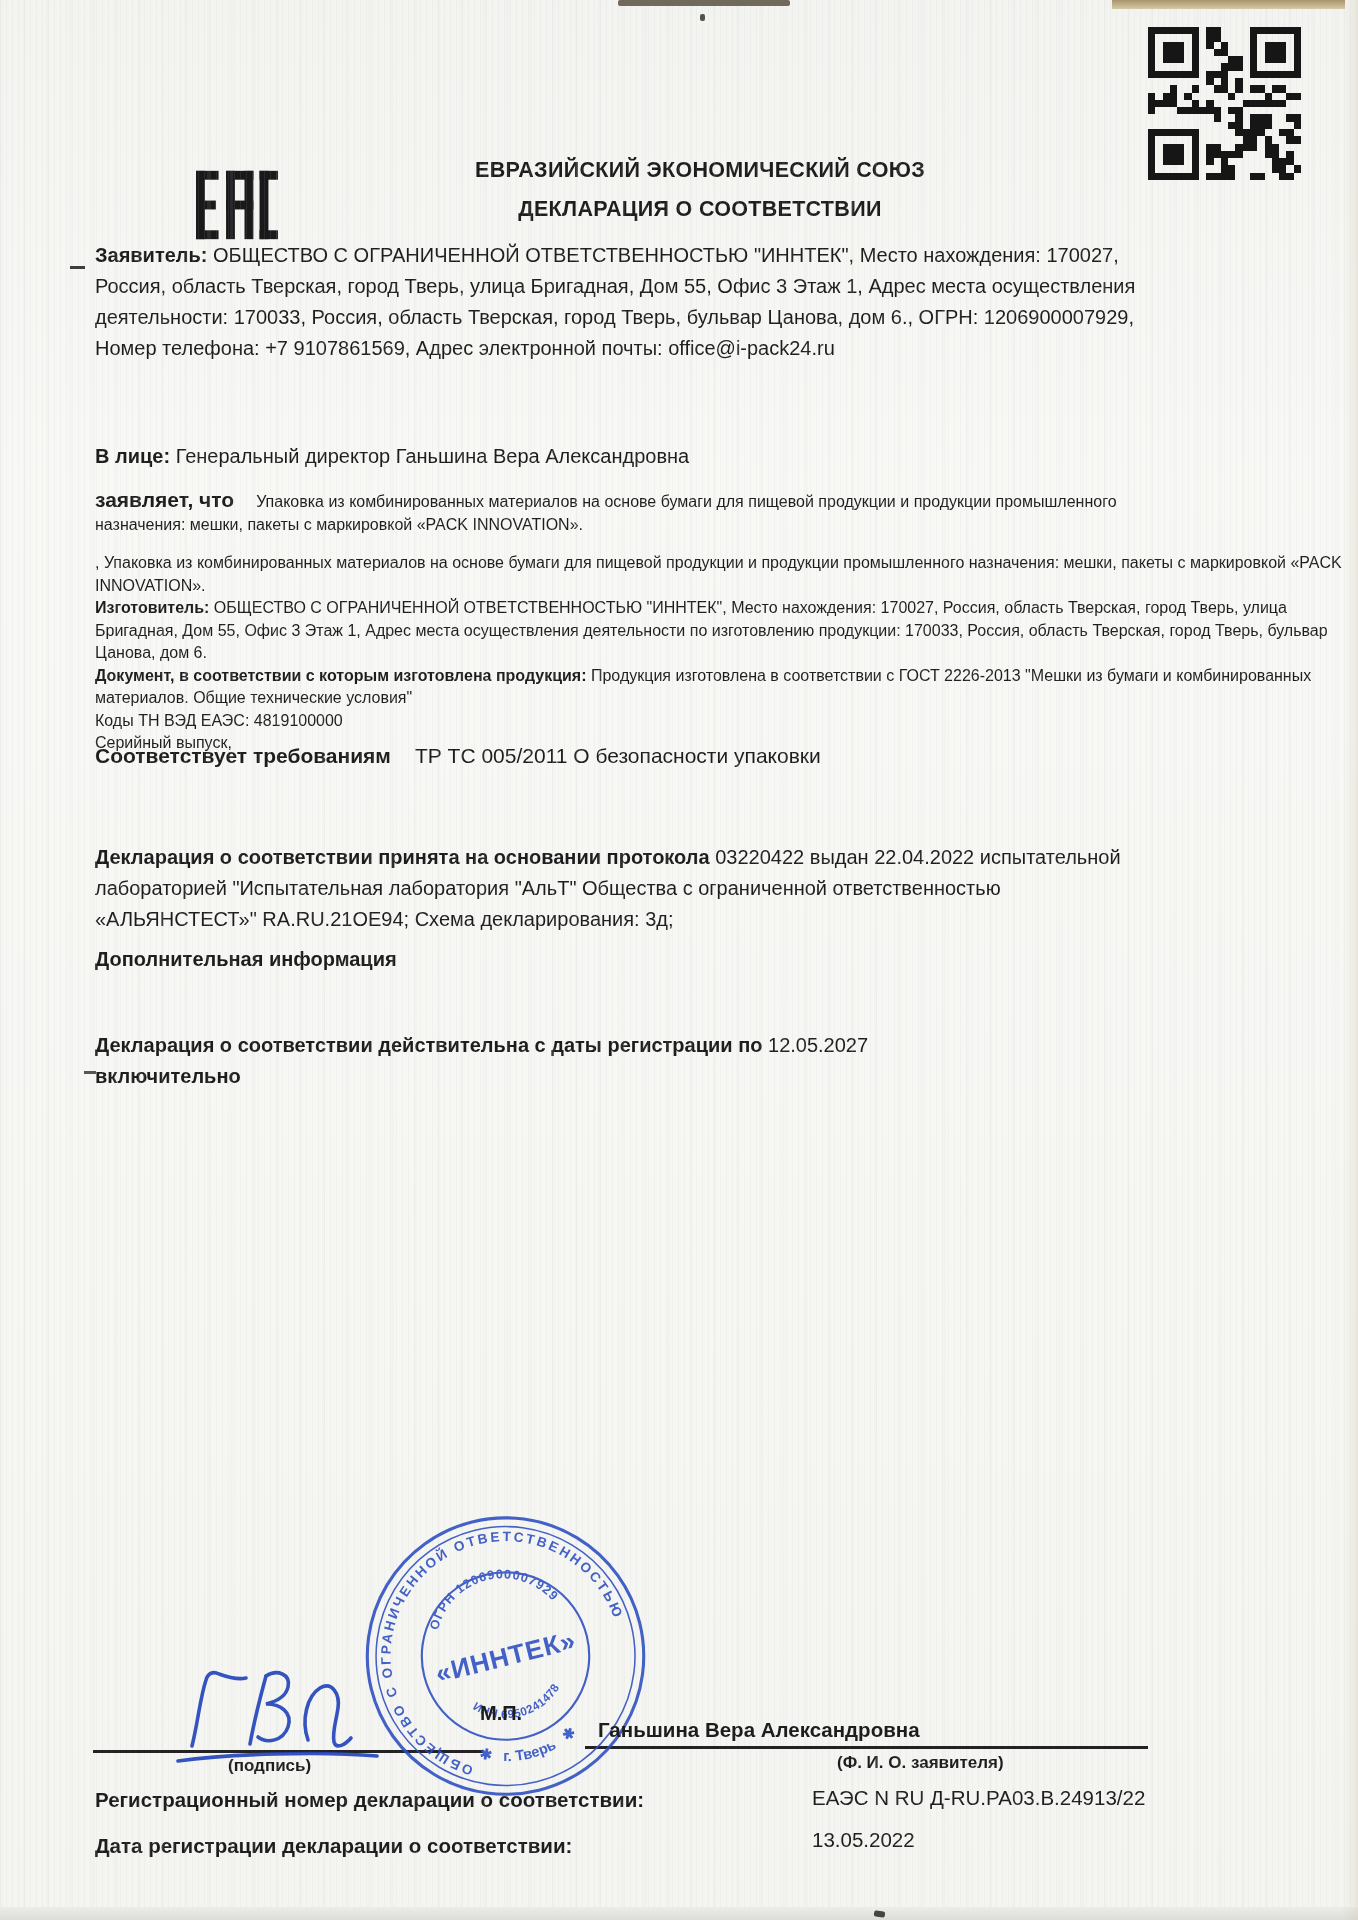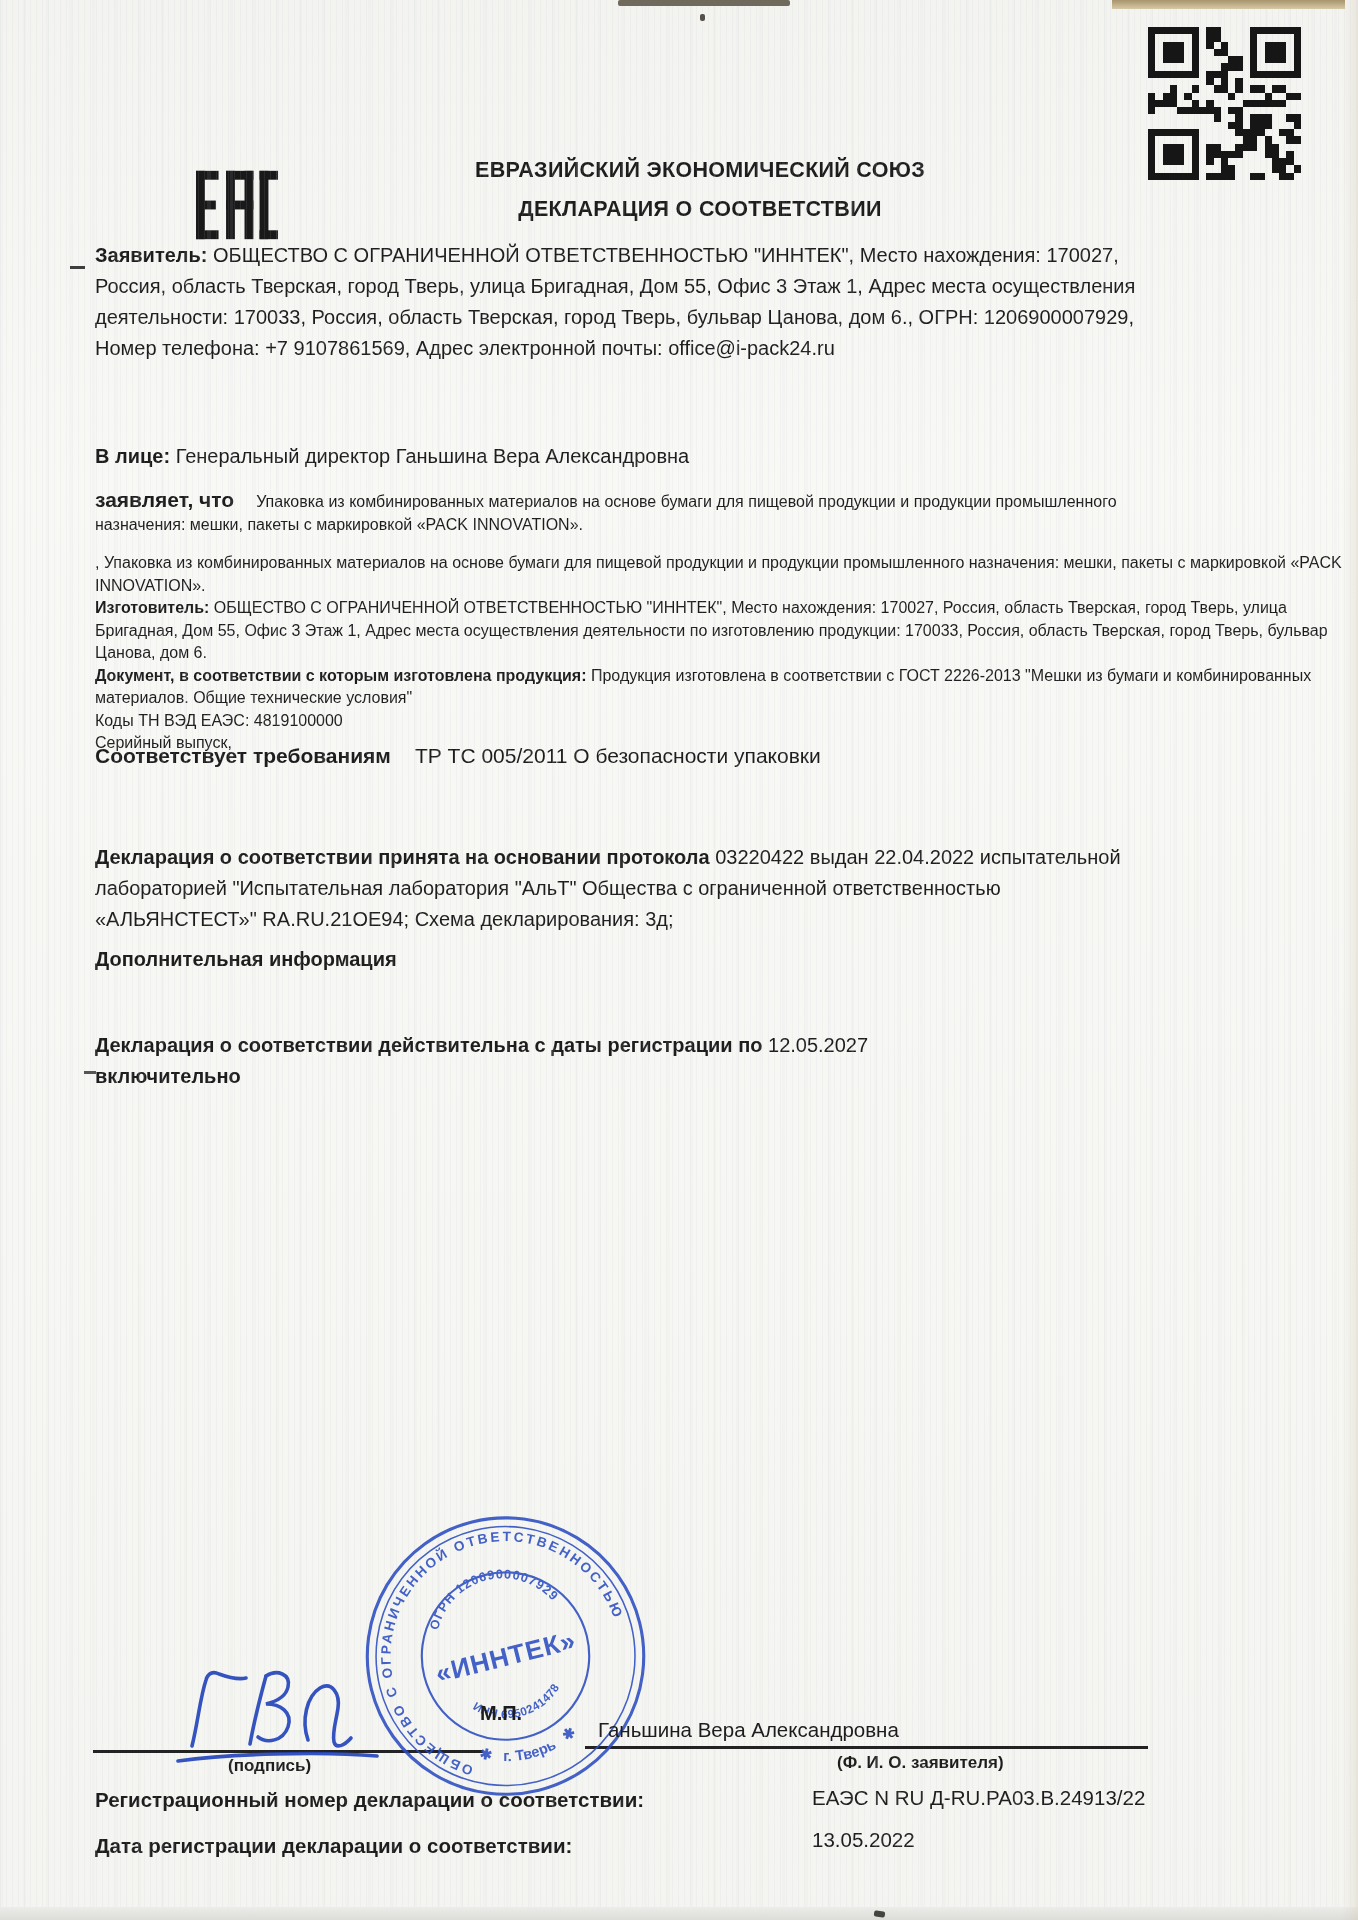--- a/index.html
+++ b/index.html
@@ -594,21 +594,21 @@
         <path d="M138,90 C131,70 137,46 150,38 C162,31 170,44 168,58 C166,72 162,82 164,92 C166,99 174,96 181,88"></path>
         <path d="M8,111 C60,104 150,101 207,106"></path>
       </g>
     </svg>
   </div>
 
   <div class="abs line" style="left:93px;top:1750px;width:390px;"></div>
   <div class="abs line" style="left:585px;top:1746px;width:563px;"></div>
 
   <div class="abs body-text over-stamp b" style="left:480px;top:1698px;font-size:20px;">М.П.</div>
-  <div class="abs over-stamp" style="left:598px;top:1718px;font-size:20.5px;">Ганьшина Вера Александровна</div>
+  <div class="abs over-stamp" style="left:598px;top:1718px;font-size:20.5px;font-weight:bold;">Ганьшина Вера Александровна</div>
   <div class="abs cap" style="left:228px;top:1756px;">(подпись)</div>
   <div class="abs cap" style="left:837px;top:1753px;">(Ф. И. О. заявителя)</div>
 
   <div class="abs b" style="left:95px;top:1788px;font-size:20.5px;">Регистрационный номер декларации о соответствии:</div>
   <div class="abs" style="left:812px;top:1786px;font-size:20.5px;">ЕАЭС N RU Д-RU.РА03.В.24913/22</div>
   <div class="abs b" style="left:95px;top:1834px;font-size:20.5px;">Дата регистрации декларации о соответствии:</div>
   <div class="abs" style="left:812px;top:1828px;font-size:20.5px;">13.05.2022</div>
 
 </div>
 

